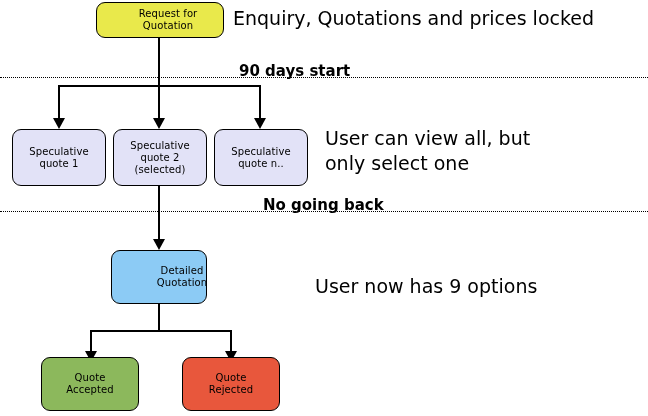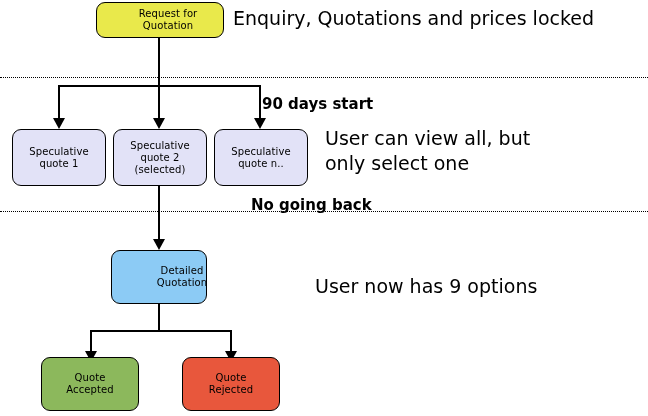--- a/index.html
+++ b/index.html
@@ -100,21 +100,21 @@
   <div class="vline" style="left:58px; top:85px; height:36px;"></div>
   <div class="arrow" style="left:53px; top:118px;"></div>
 
   <div class="vline" style="left:158px; top:85px; height:36px;"></div>
   <div class="arrow" style="left:153px; top:118px;"></div>
 
   <div class="vline" style="left:259px; top:85px; height:36px;"></div>
   <div class="arrow" style="left:254px; top:118px;"></div>
 
   <div class="divider" style="left:0px; top:77px; width:648px;"></div>
-  <div class="divider-label" style="left:262px; top:62px;margin-top:33px;">90 days start</div>
+  <div class="divider-label" style="left:239px; top:62px;">90 days start</div>
 
   <div class="node node-spec" style="left:12px; top:129px; width:94px; height:57px;">
     <span class="lbl">Speculative
 quote 1</span>
   </div>
 
   <div class="node node-spec" style="left:113px; top:129px; width:94px; height:57px;">
     <span class="lbl">Speculative
 quote 2
 (selected)</span>
@@ -122,21 +122,21 @@
 
   <div class="node node-spec" style="left:214px; top:129px; width:94px; height:57px;">
     <span class="lbl">Speculative
 quote n..</span>
   </div>
 
   <div class="vline" style="left:158px; top:186px; height:57px;"></div>
   <div class="arrow" style="left:153px; top:239px;"></div>
 
   <div class="divider" style="left:0px; top:211px; width:648px;"></div>
-  <div class="divider-label" style="left:251px; top:196px;">No going back</div>
+  <div class="divider-label" style="left:263px; top:196px;">No going back</div>
 
   <div class="node node-detailed" style="left:111px; top:250px; width:96px; height:54px;">
     <span class="lbl">Detailed
 Quotation</span>
   </div>
 
   <div class="vline" style="left:158px; top:304px; height:27px;"></div>
   <div class="hline" style="left:90px; top:330px; width:140px;"></div>
 
   <div class="vline" style="left:90px; top:330px; height:24px;"></div>

